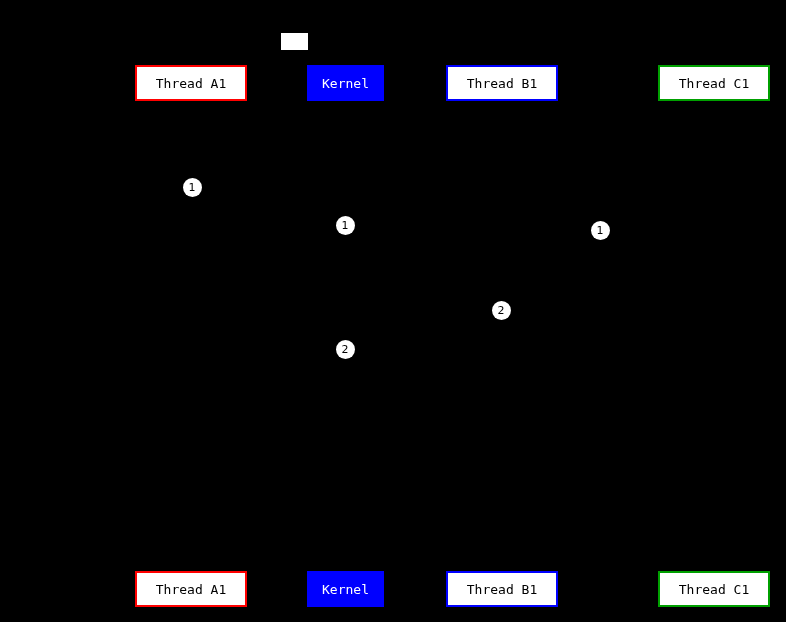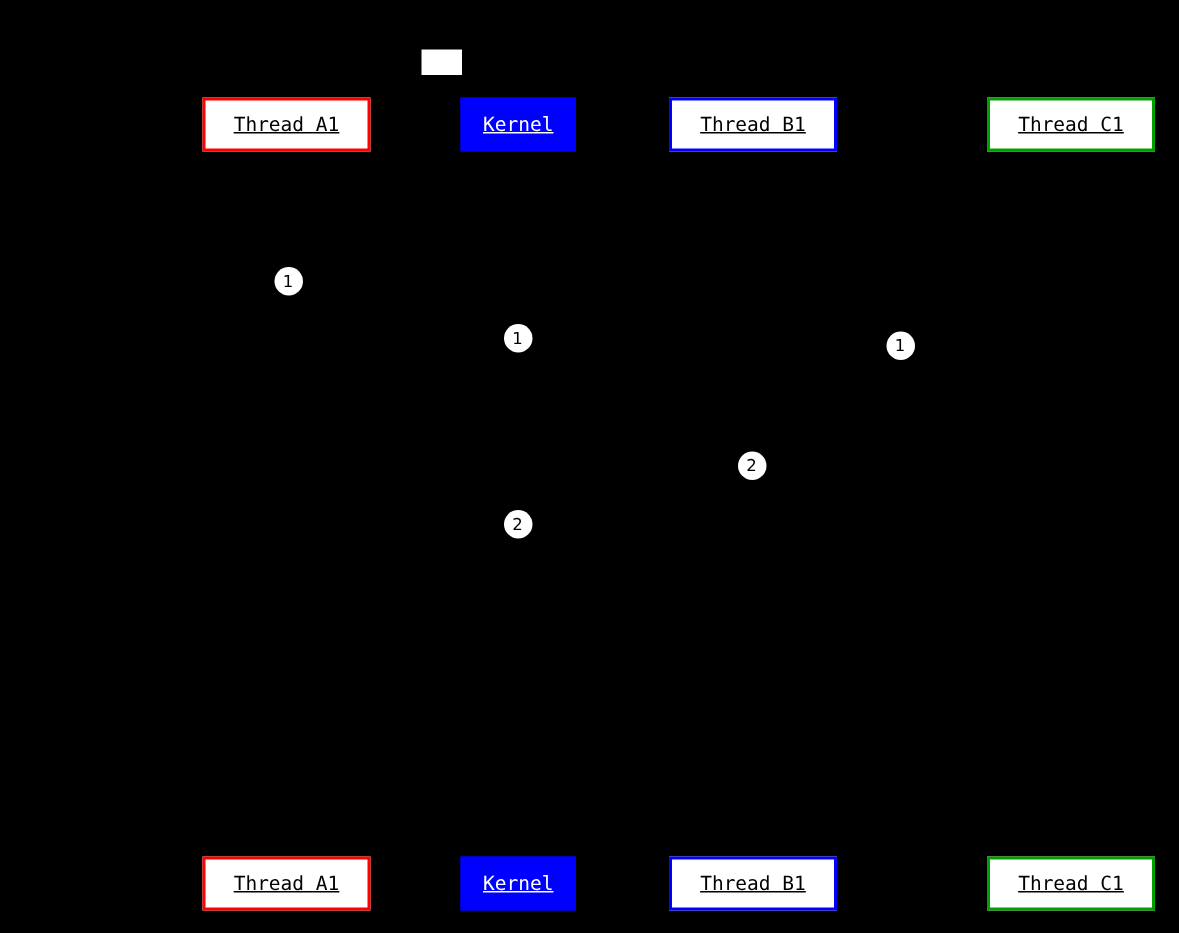--- a/index.html
+++ b/index.html
@@ -14,21 +14,20 @@
   }
   .participant-box {
     position: absolute;
     box-sizing: border-box;
     border: 2px solid;
     display: flex;
     align-items: center;
     justify-content: center;
     font-size: 13px;
     white-space: nowrap;
-    text-decoration: underline;
   }
   .lifeline {
     position: absolute;
     width: 1px;
     background: #000000; 
   }
   .step-marker {
     position: absolute;
     border-radius: 50%;
     display: flex;

